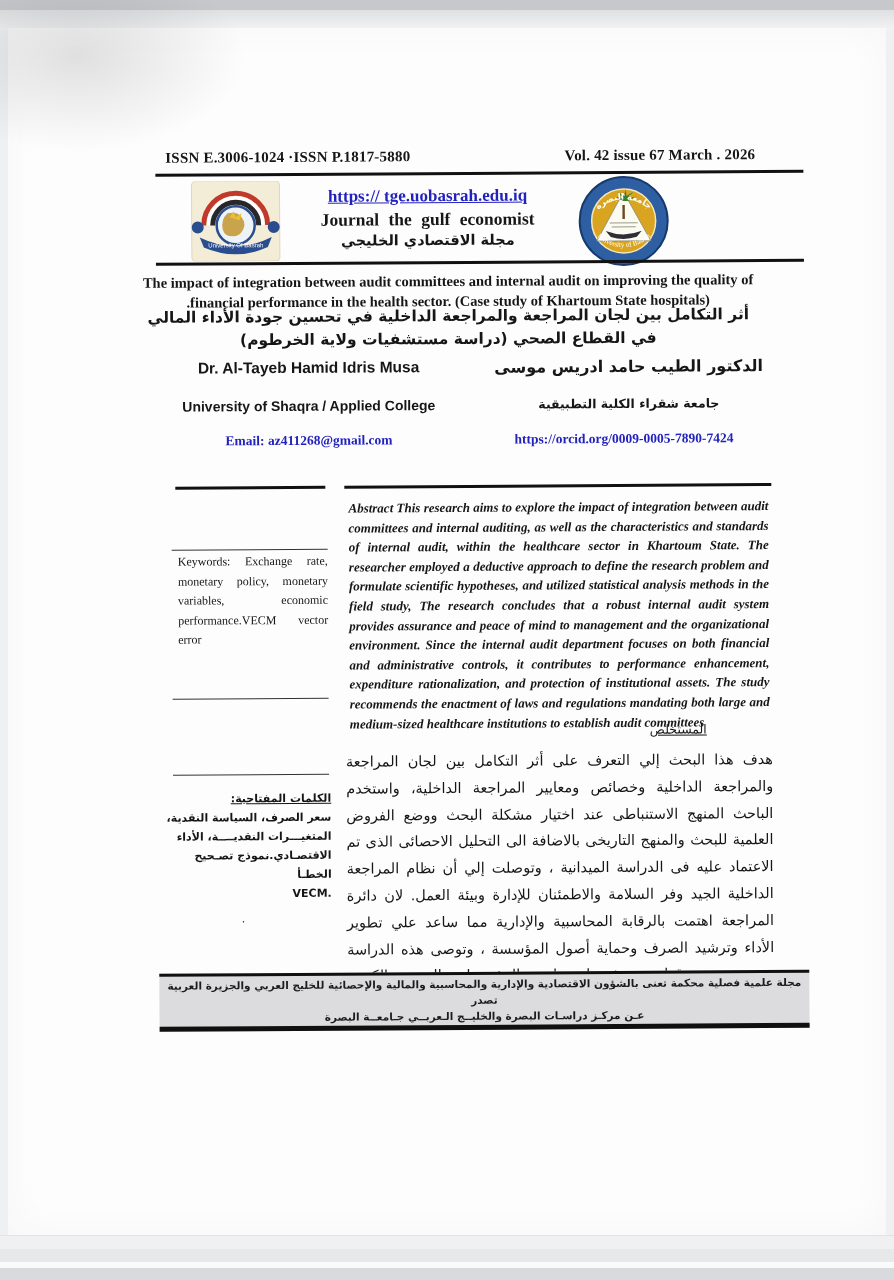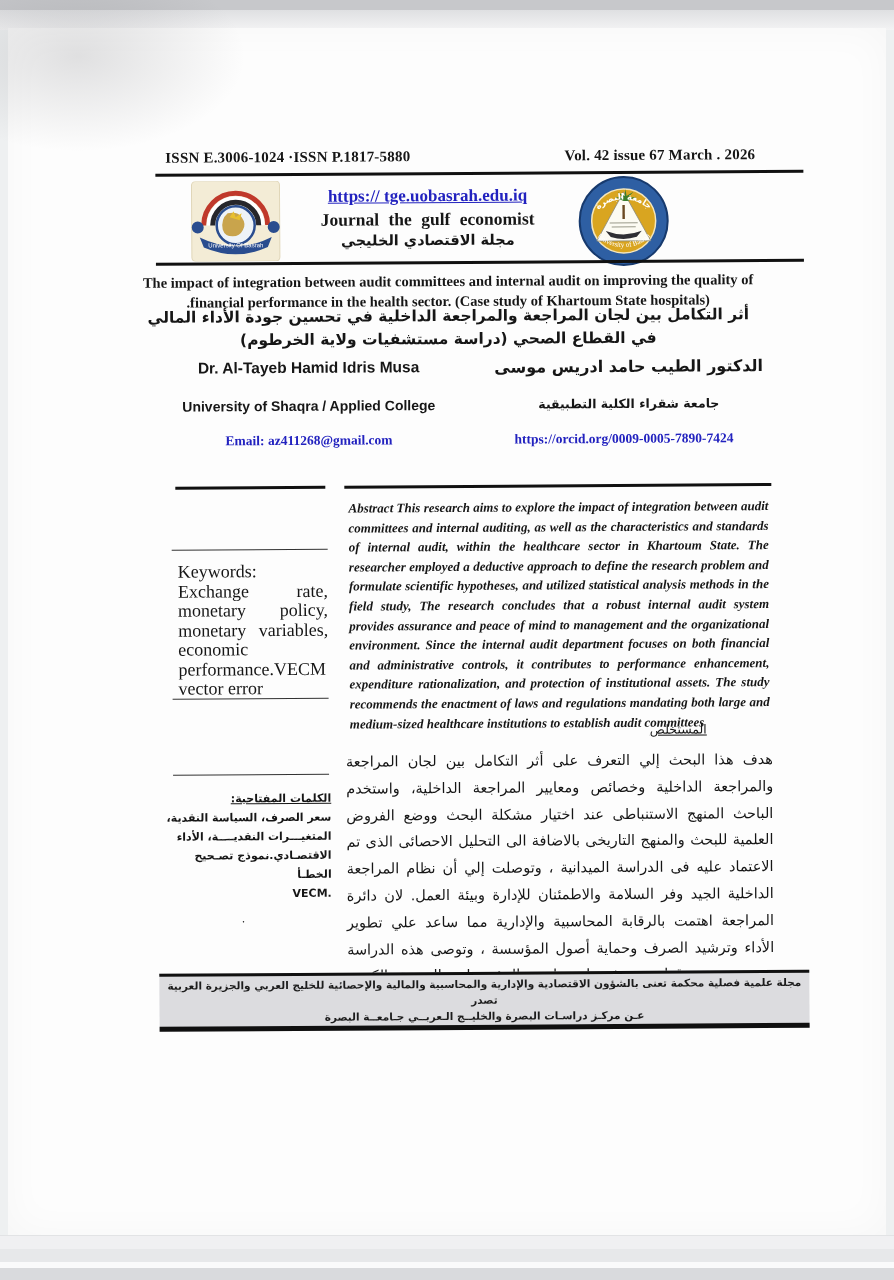--- a/index.html
+++ b/index.html
@@ -51,21 +51,21 @@
   .affil-ar{width:280px;text-align:center;font-family:"DejaVu Sans",sans-serif;font-weight:bold;font-size:12.5px;direction:rtl;}
 
   .links-row{position:absolute;left:160px;top:432px;width:610px;display:flex;justify-content:space-between;color:#2222bf;font-weight:bold;font-size:13.5px;}
   .link-email{width:300px;text-align:center;}
   .link-orcid{width:290px;text-align:center;}
 
   
   .col-left{position:absolute;left:160px;top:485px;width:172px;}
   .lrule-thick{position:absolute;left:16px;width:150px;height:3px;background:#111;}
   .lrule-thin{position:absolute;left:12px;width:156px;height:1px;background:#333;}
-  .kw-en{position:absolute;left:18px;top:76px;width:150px;font-size:18px;line-height:19.5px;text-align:justify;}
+  .kw-en{position:absolute;left:18px;top:66px;width:150px;font-size:12px;line-height:19.5px;text-align:justify;}
   .kw-ar{position:absolute;left:2px;top:303px;width:168px;font-family:"DejaVu Sans",sans-serif;font-weight:bold;
          font-size:11px;line-height:19px;direction:rtl;text-align:right;}
   .kw-ar-title{text-decoration:underline;}
   .kw-dot{position:absolute;left:80px;top:425px;font-size:12px;}
 
   .col-right{position:absolute;left:345px;top:485px;width:427px;}
   .rrule-thick{position:absolute;left:0;top:0;width:427px;height:3px;background:#111;}
   .abstract-en{position:absolute;left:4px;top:13px;width:420px;font-weight:bold;font-style:italic;
                font-size:13px;line-height:19.6px;text-align:justify;}
   .abstract-label-ar{position:absolute;right:66px;top:238px;font-family:"DejaVu Sans",sans-serif;

